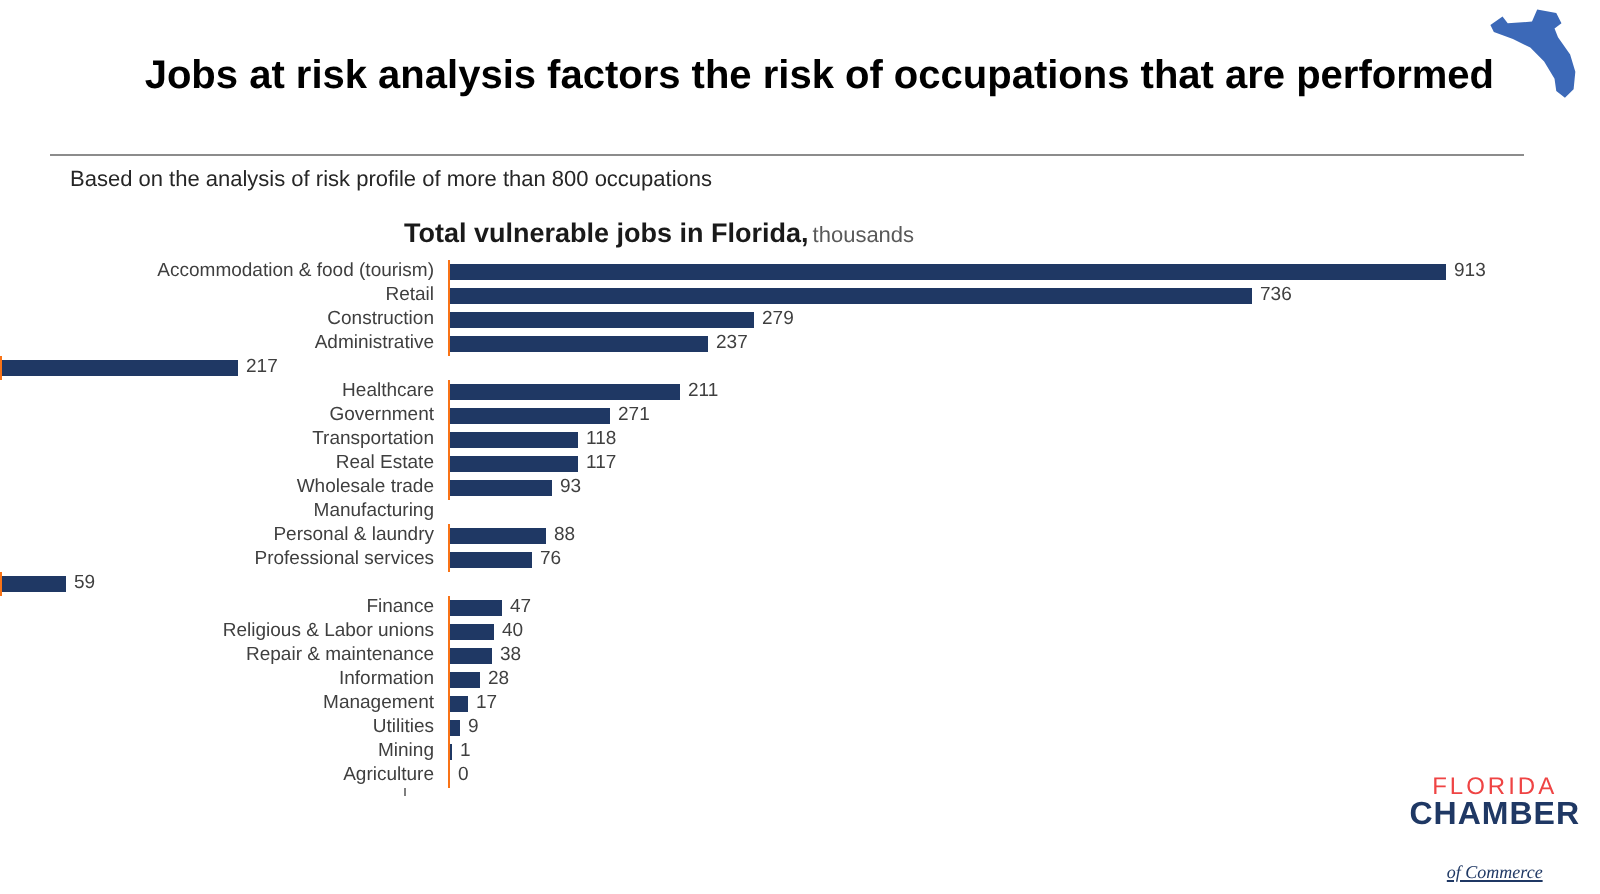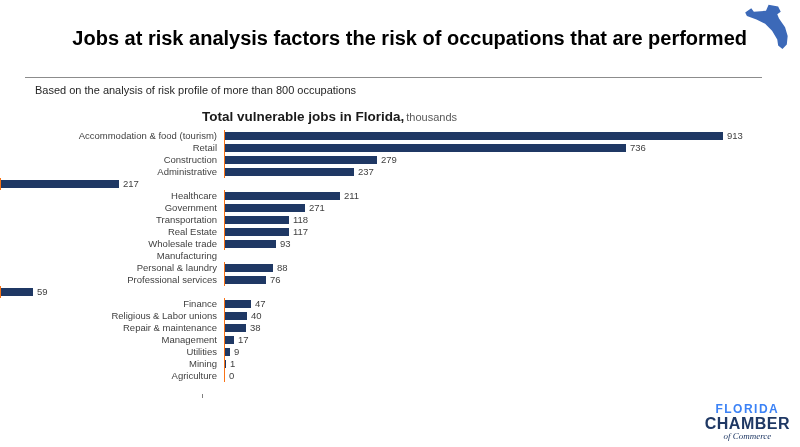--- a/index.html
+++ b/index.html
@@ -94,39 +94,40 @@
     background: #7f7f7f;
   }
   .chamber-logo {
     position: absolute;
     right: 10px; bottom: 6px;
     text-align: center;
     line-height: 1;
   }
   .logo-florida {
     font-size: 12px;
-    font-weight: bold;
+    font-weight: normal;
     letter-spacing: 1.5px;
-    color: #3b82f6;
+    color: #ef4444;
     margin-top: 36px;
   }
   .logo-chamber {
     font-size: 16px;
     font-weight: bold;
     letter-spacing: 0.5px;
     color: #1f3864;
     margin-top: 1px;
     text-align: center;
   }
   .logo-commerce {
     font-family: "Liberation Serif", serif;
     font-style: italic;
     font-size: 9px;
     color: #1f3864;
-    margin-top: 0;
+    margin-top: 16px;
+    text-decoration: underline;
   }
 </style>
 </head>
 <body>
 
 <div class="page-title">
   <span style="display:block">Jobs at risk analysis factors the risk of occupations that are performed</span>
 </div>
 
 <div class="title-rule"></div>
@@ -246,20 +247,27 @@
       <div class="bar-area">
         <div class="bar" style="width: 22px; background: rgb(31, 56, 100);"></div>
         <span class="row-value">40</span>
       </div>
     </div>
     <div class="row">
       <span class="row-label">Repair &amp; maintenance</span>
       <div class="bar-area">
         <div class="bar" style="width: 21px; background: rgb(31, 56, 100);"></div>
         <span class="row-value">38</span>
+      </div>
+    </div>
+    <div class="row">
+      <span class="row-label">Information</span>
+      <div class="bar-area">
+        <div class="bar" style="width: 15px; background: rgb(31, 56, 100);"></div>
+        <span class="row-value">28</span>
       </div>
     </div>
     <div class="row">
       <span class="row-label">Management</span>
       <div class="bar-area">
         <div class="bar" style="width: 9px; background: rgb(31, 56, 100);"></div>
         <span class="row-value">17</span>
       </div>
     </div>
     <div class="row">

